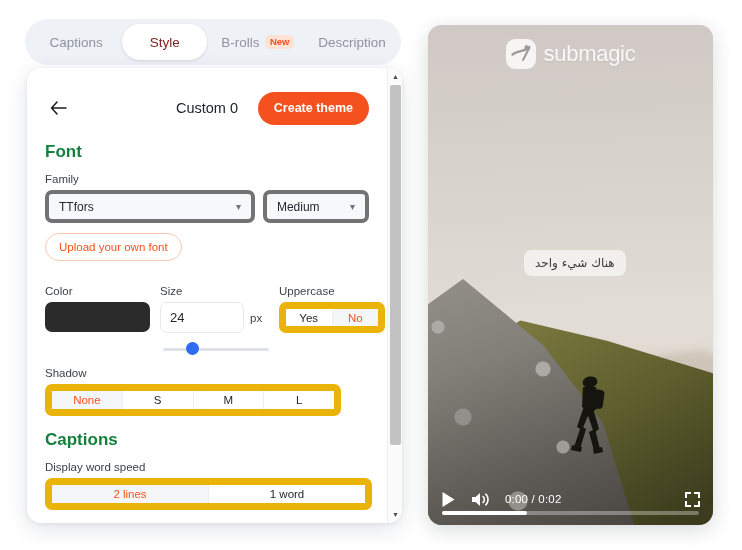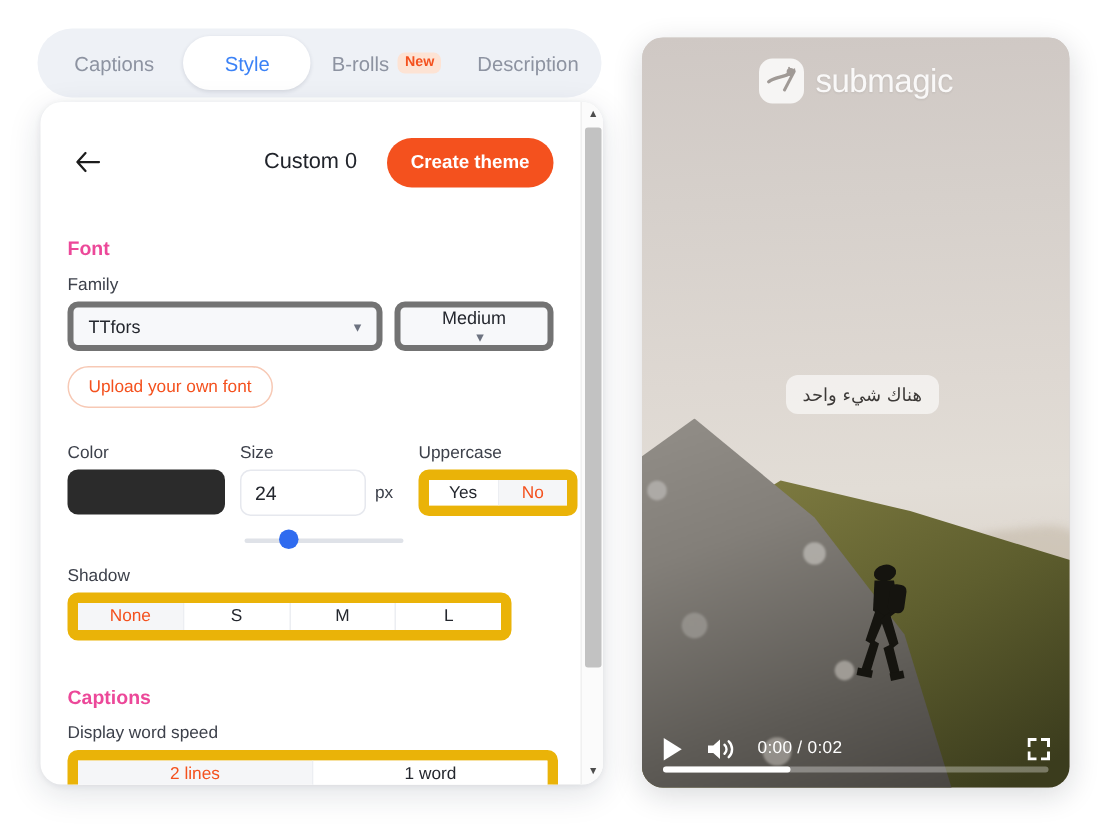--- a/index.html
+++ b/index.html
@@ -42,21 +42,21 @@
     color: #8d93a1;
     cursor: pointer;
     white-space: nowrap;
     padding: 0 14px;
     background: transparent;
     border: none;
     font-family: "Liberation Sans", sans-serif;
   }
   .tab.active {
     background: #ffffff;
-    color: #3b82f6;
+    color: #7f1d1d;
     box-shadow: 0 1px 3px rgba(20,30,60,.13);
   }
   #tab-captions { width: 96px; }
   #tab-style    { width: 88px; }
   #tab-brolls   { width: 104px; }
   #tab-description { width: 88px; }
   .new-badge {
     background: #fde3d4;
     color: #f4511e;
     font-size: 9.5px;
@@ -116,24 +116,24 @@
     padding: 0 16px;
     font-size: 12.5px;
     font-weight: bold;
     cursor: pointer;
     font-family: "Liberation Sans", sans-serif;
     position: relative;
     z-index: 2;
   }
 
   .section-heading {
-    font-size: 13px;
+    font-size: 17px;
     font-weight: bold;
-    color: #ec4899;
-    margin-top: 30px;
+    color: #15803d;
+    margin-top: 14px;
   }
   .field-label {
     font-size: 11.5px;
     color: #3d414b;
     margin-top: 11px;
     margin-bottom: 5px;
   }
 
   
   .row { display: flex; gap: 8px; }
@@ -144,21 +144,21 @@
     height: 33px;
     display: flex;
     align-items: center;
     padding: 0 10px;
     font-size: 12px;
     color: #24272e;
     cursor: pointer;
     justify-content: space-between;
   }
   #font-family-select { width: 219px; }
-  #font-weight-select { width: 110px; flex-direction: column; }
+  #font-weight-select { width: 110px; }
   .chev {
     color: #6d7380;
     font-size: 10px;
     margin-left: 8px;
   }
 
   
   #upload-font-button {
     margin-top: 10px;
     background: #ffffff;

